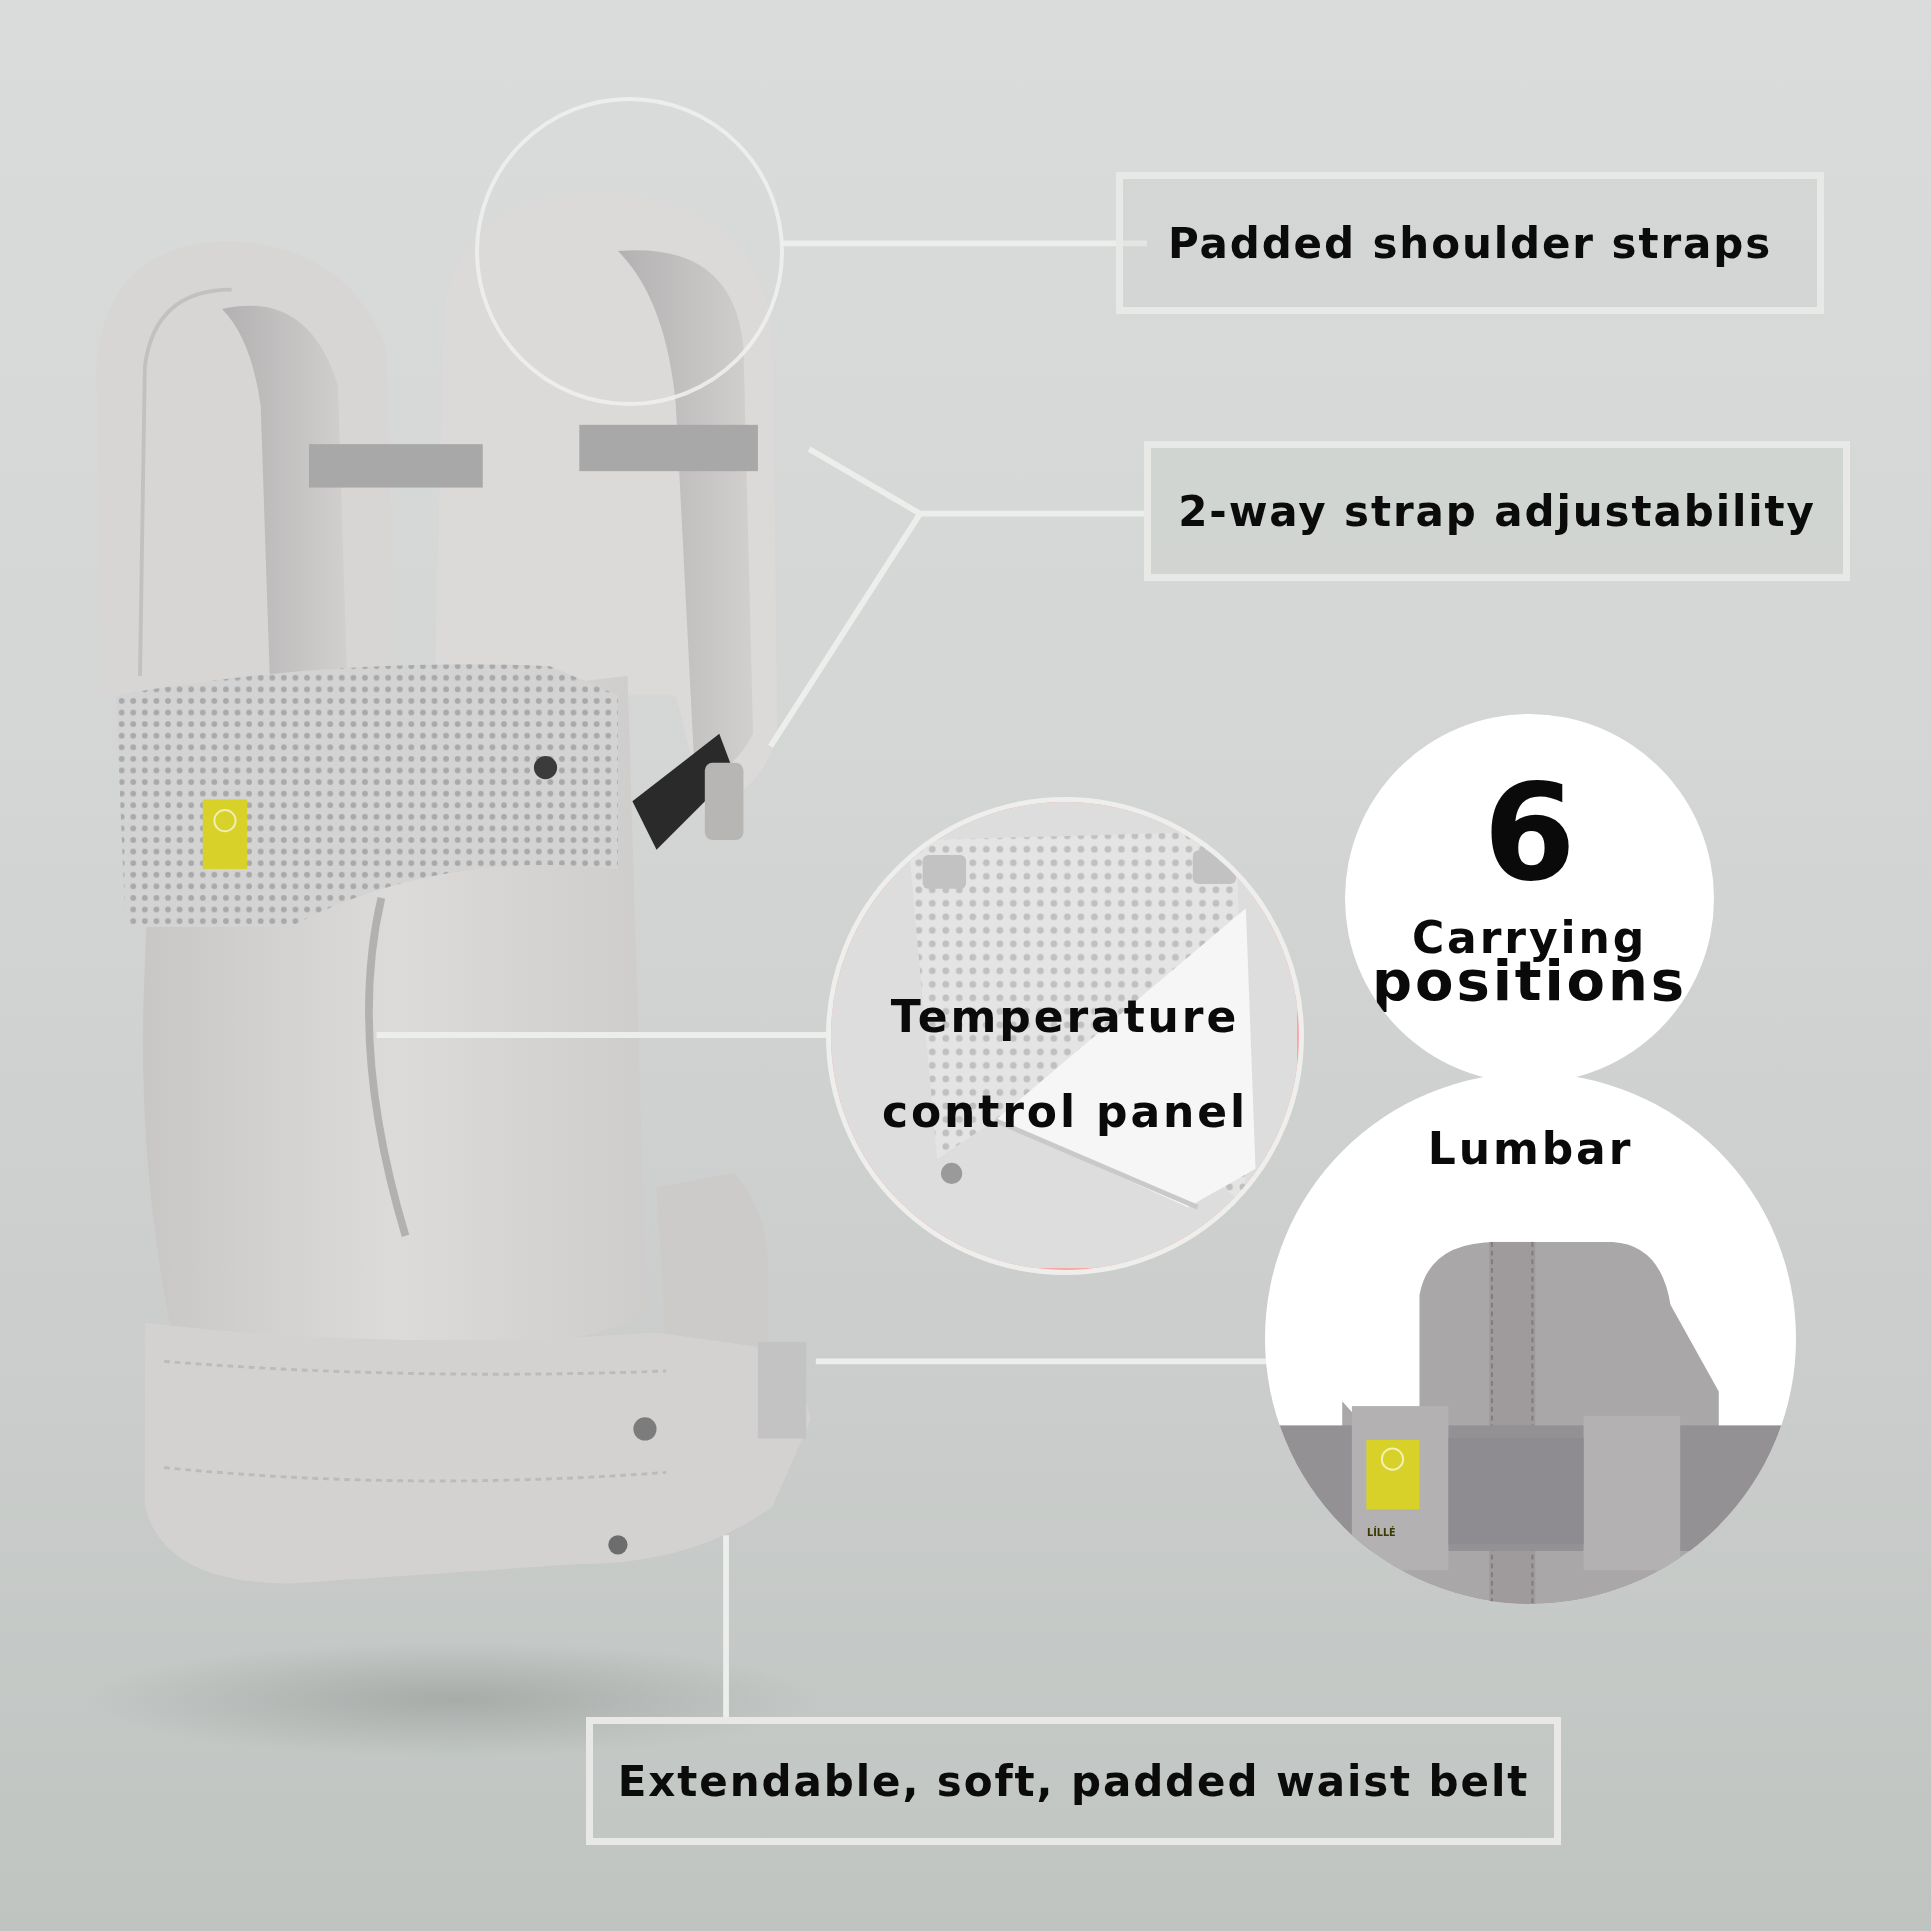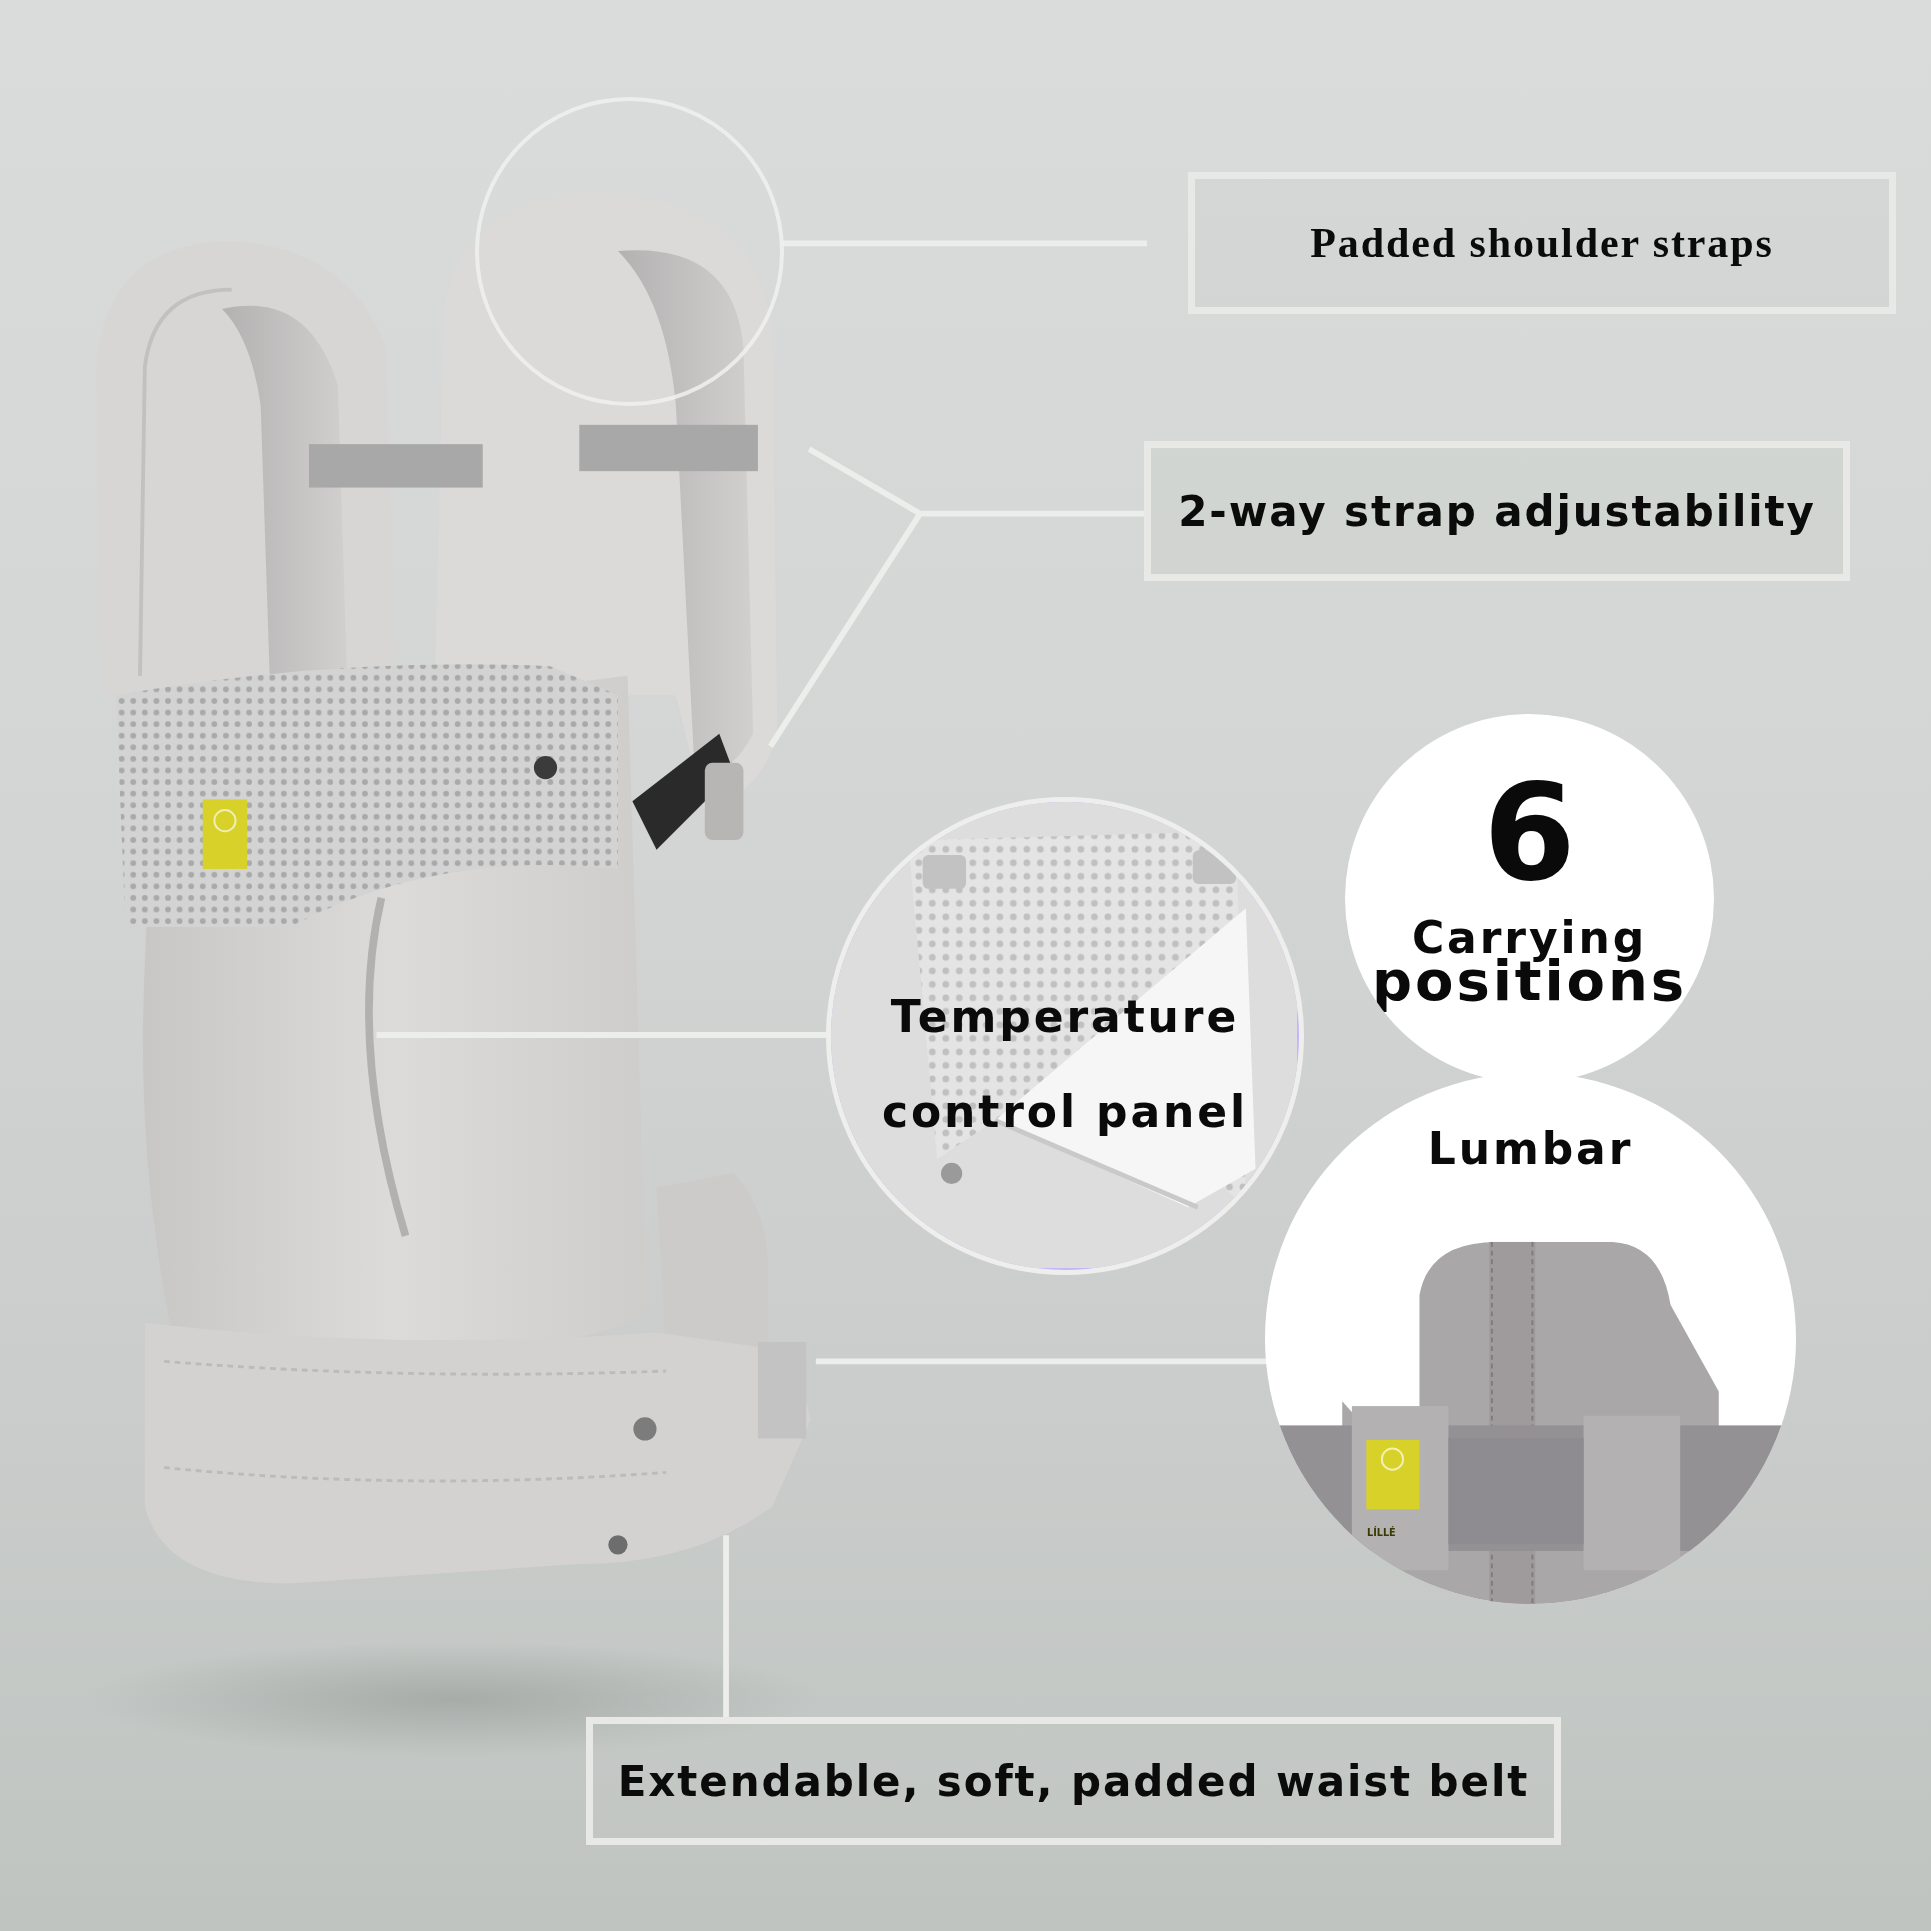--- a/index.html
+++ b/index.html
@@ -109,35 +109,35 @@
     <polyline points="838,465 953,532 798,773"></polyline>
     <line x1="953" y1="532" x2="1188" y2="532"></line>
     <line x1="390" y1="1072" x2="858" y2="1072"></line>
     <line x1="845" y1="1410" x2="1312" y2="1410"></line>
     <line x1="752" y1="1590" x2="752" y2="1780"></line>
   </g>
 </svg>
 
 <div class="ring" style="left:475px; top:97px; width:309px; height:309px;"></div>
 
-<div class="label-box" style="left:1188px; top:172px; width:708px; height:142px;font-family:Liberation Serif, serif;">
+<div class="label-box" style="left:1116px; top:172px; width:708px; height:142px;">
   <span>Padded shoulder straps</span>
 </div>
 
 <div class="label-box" style="left:1144px; top:441px; width:706px; height:140px;">
   <span>2-way strap adjustability</span>
 </div>
 
 <div class="circle circle-white" style="left:1345px; top:714px; width:369px; height:369px;">
   <div class="circle-text" style="top:56px; font-size:133px; line-height:126px;">6</div>
   <div class="circle-text" style="top:198px; font-size:44px; letter-spacing:2.9px;">Carrying</div>
   <div class="circle-text" style="top:234px; font-size:56px; letter-spacing:2.9px;">positions</div>
 </div>
 
-<div class="circle" style="left:826px; top:797px; width:478px; height:478px; border:5.8px solid #eeefec; background:#c4b5fd;">
+<div class="circle" style="left:826px; top:797px; width:478px; height:478px; border:5.8px solid #eeefec; background:#fca5a5;">
   <svg width="466" height="466" viewBox="0 0 483 483">
     <defs>
       <pattern id="mesh2" width="14" height="14" patternUnits="userSpaceOnUse">
         <rect width="14" height="14" fill="#e4e4e4"></rect>
         <circle cx="7" cy="7" r="3.5" fill="#c0c0c0"></circle>
       </pattern>
     </defs>
     <rect width="483" height="483" fill="#dedddd"></rect>
     <path d="M80 40 L420 30 L430 420 Q300 300 170 330 L110 370 Z" fill="url(#mesh2)"></path>
     <path d="M430 110 L440 380 L370 420 L170 330 Z" fill="#f6f6f6"></path>

